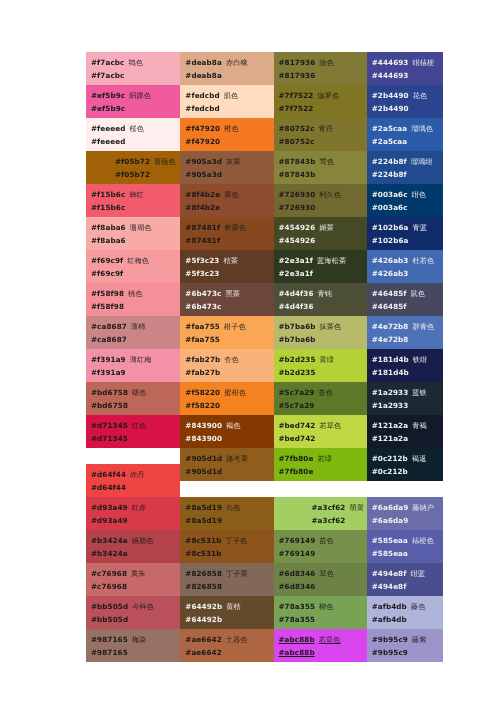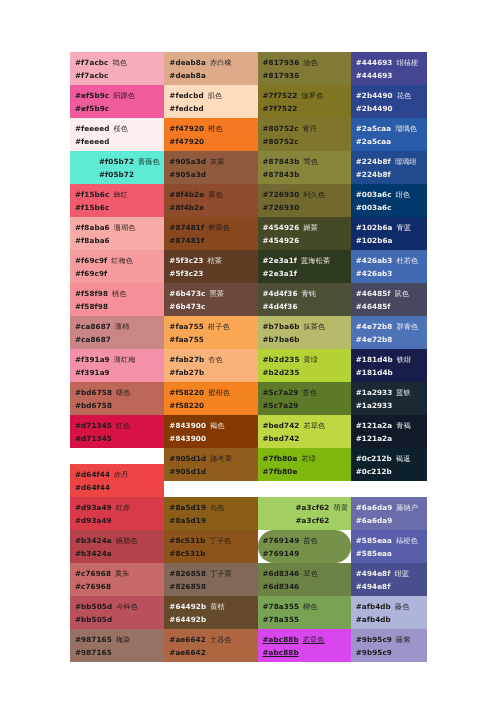--- a/index.html
+++ b/index.html
@@ -14,21 +14,21 @@
     font-family: "DejaVu Sans", "Liberation Sans", sans-serif;
   }
   #page {
     position: relative;
     width: 496px;
     height: 702px;
     background: #ffffff;
   }
   #palette-table {
     position: absolute;
-    left: 70px;
+    left: 86px;
     top: 52px;
     width: 357px;
     border-collapse: collapse;
     table-layout: fixed;
   }
   #palette-table td {
     padding: 0;
     margin: 0;
     vertical-align: top;
   }
@@ -141,21 +141,21 @@
           </td>
           <td class="col-w4">
             <div class="swatch light-text" title="#2a5caa 瑠璃色" style="background: rgb(42, 92, 170);">
               <div class="line"><span class="hex">#2a5caa</span><span class="cname">瑠璃色</span></div>
               <div class="line"><span class="hex">#2a5caa</span></div>
             </div>
           </td>
         </tr>
         <tr>
           <td class="col-w1">
-            <div class="swatch dark-text" title="#f05b72 蔷薇色" style="background: #5eead4; padding-left: 29px;">
+            <div class="swatch dark-text" title="#f05b72 蔷薇色" style="background: #a16207; padding-left: 29px;">
               <div class="line"><span class="hex">#f05b72</span><span class="cname">蔷薇色</span></div>
               <div class="line"><span class="hex">#f05b72</span></div>
             </div>
           </td>
           <td class="col-w2">
             <div class="swatch dark-text" title="#905a3d 灰茶" style="background: rgb(144, 90, 61);">
               <div class="line"><span class="hex">#905a3d</span><span class="cname">灰茶</span></div>
               <div class="line"><span class="hex">#905a3d</span></div>
             </div>
           </td>
@@ -439,21 +439,21 @@
               <div class="line"><span class="hex">#b3424a</span></div>
             </div>
           </td>
           <td class="col-w2">
             <div class="swatch dark-text" title="#8c531b 丁子色" style="background: rgb(140, 83, 27);">
               <div class="line"><span class="hex">#8c531b</span><span class="cname">丁子色</span></div>
               <div class="line"><span class="hex">#8c531b</span></div>
             </div>
           </td>
           <td class="col-w3">
-            <div class="swatch dark-text" title="#769149 苗色" style="background: rgb(118, 145, 73); border-radius: 16px;">
+            <div class="swatch dark-text" title="#769149 苗色" style="background: rgb(118, 145, 73);">
               <div class="line"><span class="hex">#769149</span><span class="cname">苗色</span></div>
               <div class="line"><span class="hex">#769149</span></div>
             </div>
           </td>
           <td class="col-w4">
             <div class="swatch light-text" title="#585eaa 桔梗色" style="background: rgb(88, 94, 170);">
               <div class="line"><span class="hex">#585eaa</span><span class="cname">桔梗色</span></div>
               <div class="line"><span class="hex">#585eaa</span></div>
             </div>
           </td>

